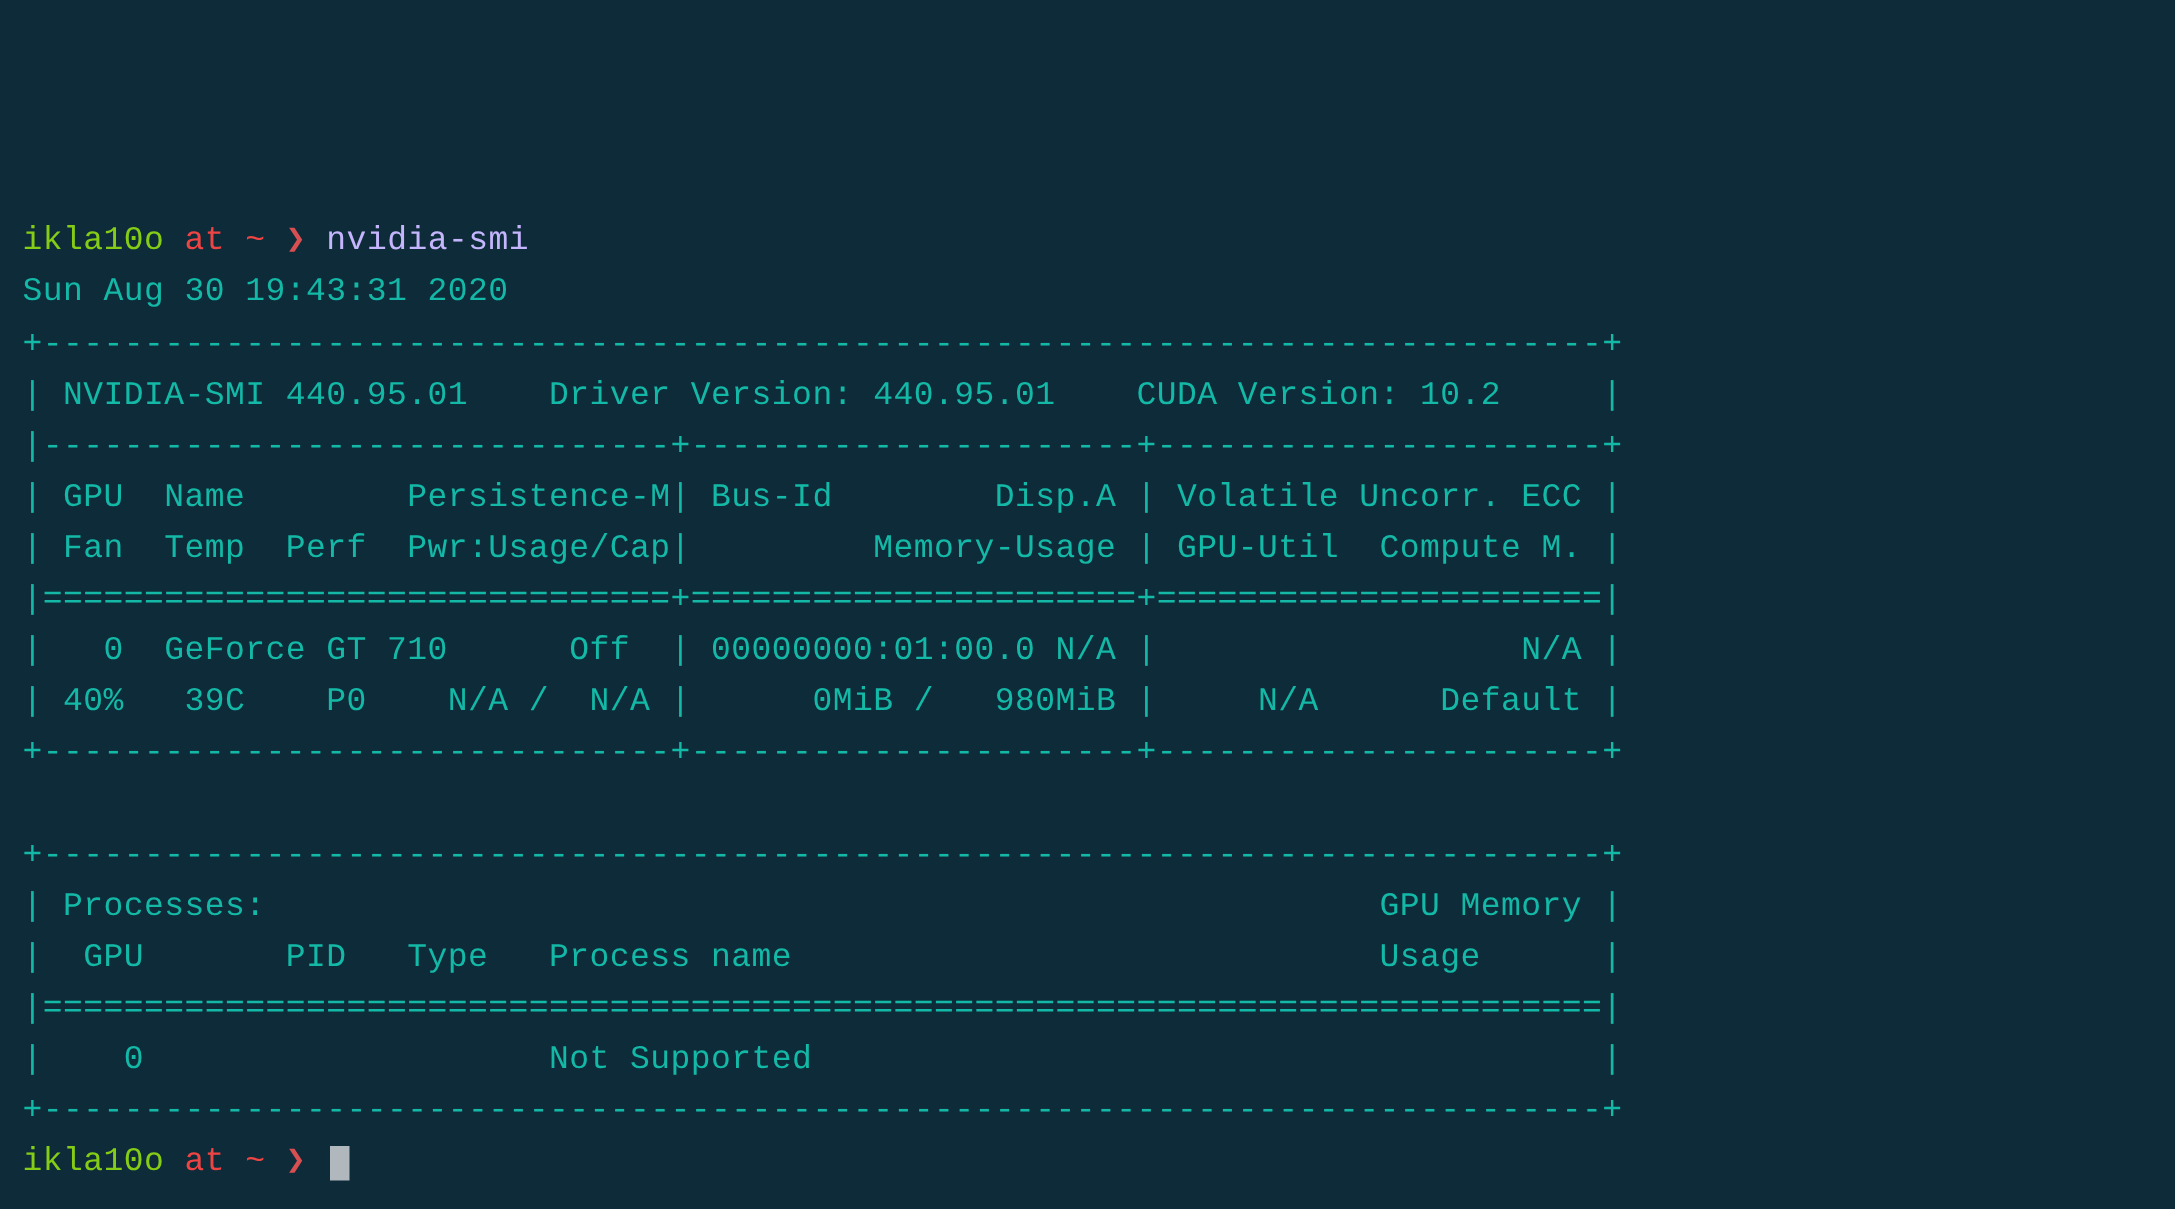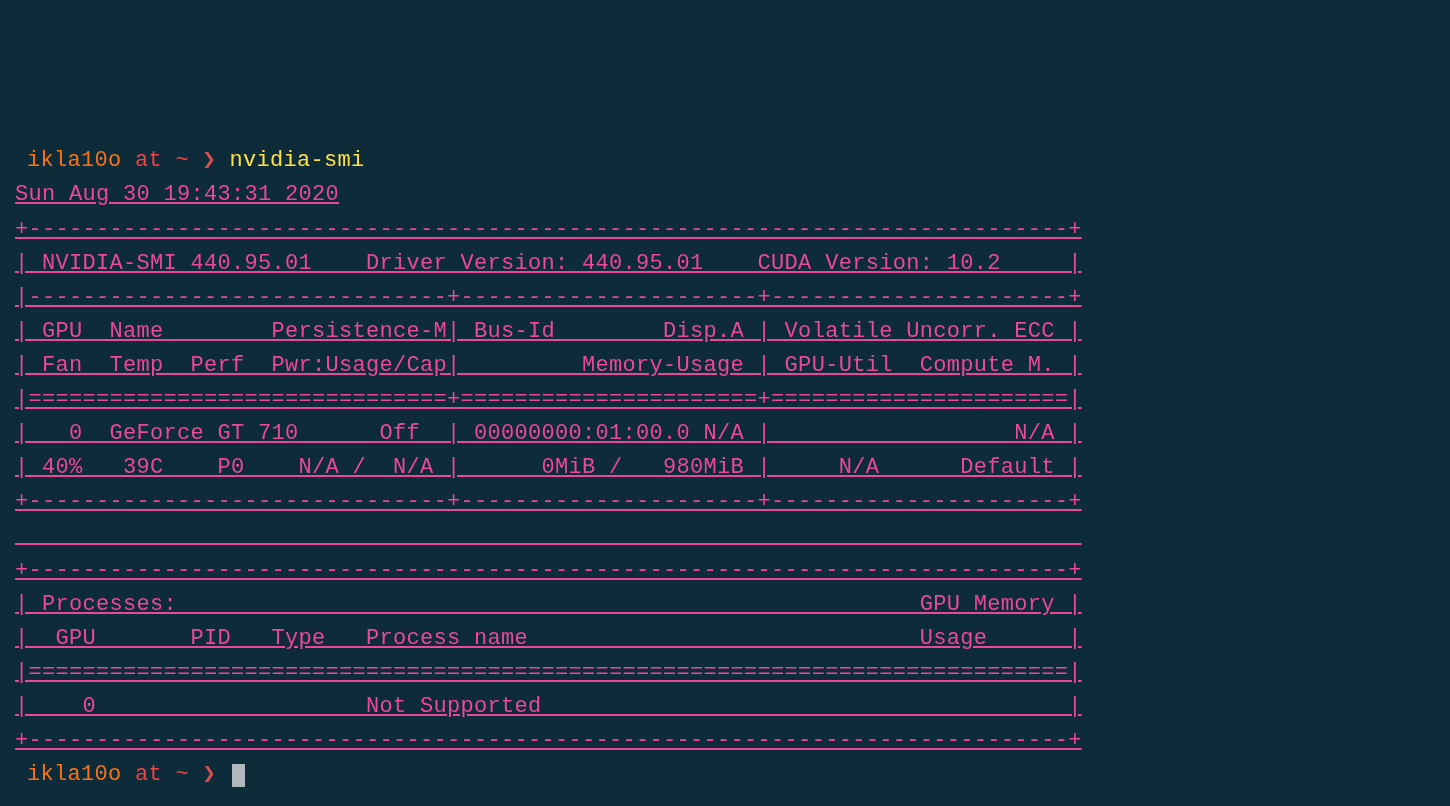--- a/index.html
+++ b/index.html
@@ -11,35 +11,33 @@
       background-color: #0d2b38;
       color: #9aa8ad;
       font-family: 'Menlo', 'Monaco', 'Consolas', 'Courier New', monospace;
       font-size: 22px;
       line-height: 1.55;
       padding: 8px 15px;
       white-space: pre;
       letter-spacing: 0.3px;
     }
     .user {
-      color: #f97316;
-      margin-left: 12px;
+      color: #84cc16;
     }
     .at-path {
       color: #ef4444;
     }
     .prompt-char {
       color: #d84f52;
     }
     .command {
-      color: #fde047;
+      color: #c4b5fd;
     }
     .output {
-      color: #ec4899;
-      text-decoration: underline;
+      color: #14b8a6;
     }
     .cursor {
       background-color: #b0b8bd;
       display: inline-block;
       width: 0.6em;
       height: 1.05em;
       vertical-align: text-bottom;
       margin-left: 2px;
     }
   </style>

